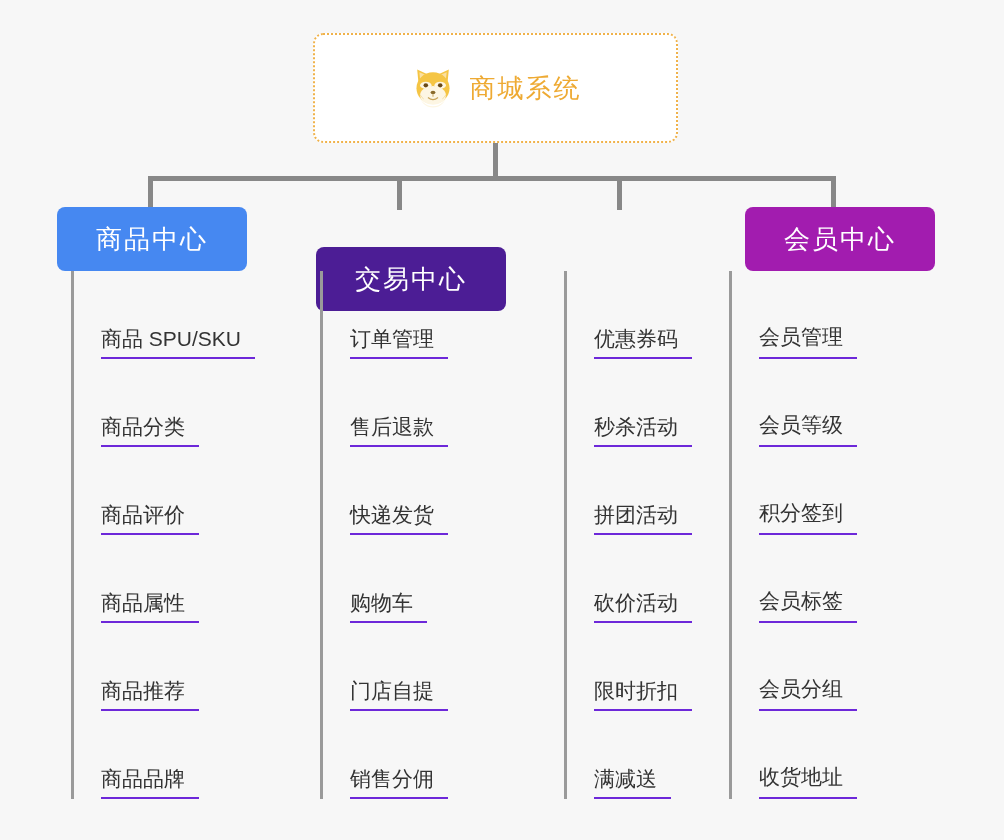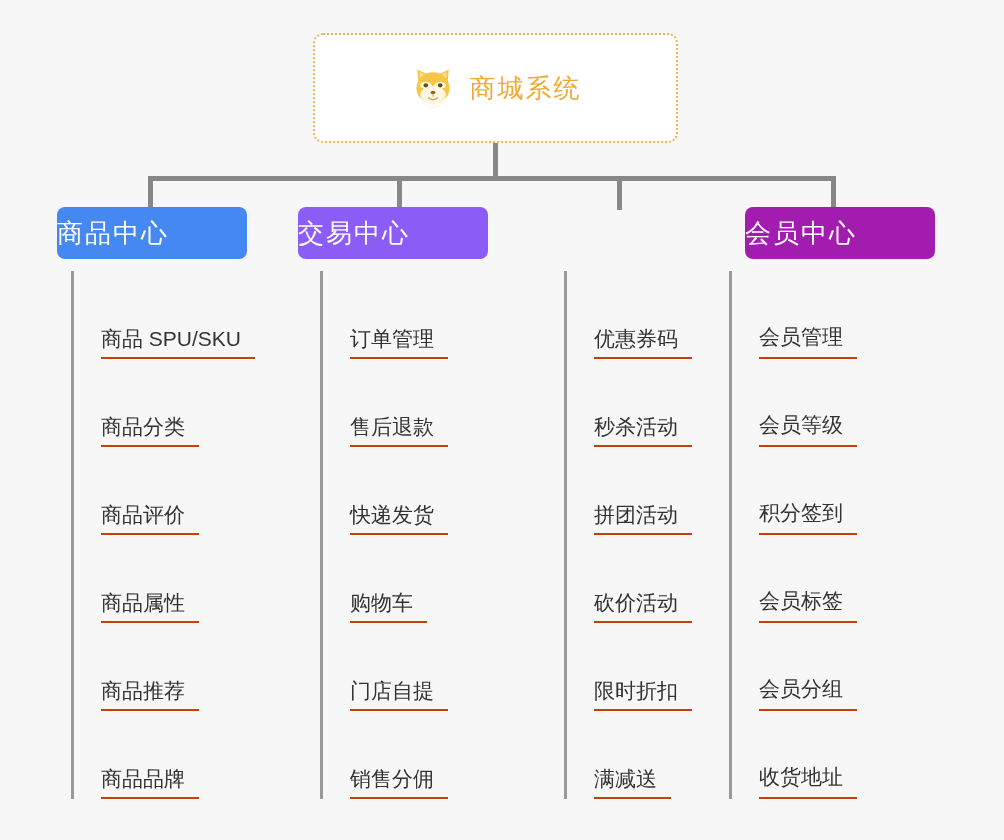--- a/index.html
+++ b/index.html
@@ -47,25 +47,25 @@
   .conn { position: absolute; background: #888888; }
   .conn-v-root { left: 493px; top: 143px; width: 5px; height: 36px; }
   .conn-h-bus  { left: 148px; top: 176px; width: 688px; height: 5px; }
   .conn-drop   { top: 176px; width: 5px; height: 34px; }
 
   
   .cat-box {
     position: absolute;
     top: 207px;
     width: 190px;
-    height: 52px;
+    height: 64px;
     border-radius: 8px;
     display: flex;
     align-items: center;
-    justify-content: flex-start;
+    justify-content: center;
   }
   .cat-label {
     font-size: 26px;
     color: #ffffff;
     letter-spacing: 2px;
     line-height: 1;
     white-space: nowrap;
   }
 
   
@@ -87,21 +87,21 @@
     padding-left: 30px;
     display: flex;
     align-items: flex-end;
   }
   .leaf-label {
     font-size: 21px;
     color: #333333;
     line-height: 1.35;
     padding-bottom: 4px;
     white-space: nowrap;
-    border-bottom: 2px solid #c2410c;
+    border-bottom: 2px solid #6d28d9;
     padding-right: 14px;
   }
 </style>
 </head>
 <body>
 
 <div id="canvas">
 
   <div class="root-node">
     <span class="shiba">
@@ -138,21 +138,21 @@
   <div class="conn conn-v-root"></div>
   <div class="conn conn-h-bus"></div>
   <div class="conn conn-drop" style="left:148px;"></div>
   <div class="conn conn-drop" style="left:397px;"></div>
   <div class="conn conn-drop" style="left:617px;"></div>
   <div class="conn conn-drop" style="left:831px;"></div>
 
   <div class="cat-box" style="left: 57px; background: rgb(70, 136, 241);">
     <span class="cat-label">商品中心</span>
   </div>
-  <div class="cat-box" style="left: 298px; background: #8b5cf6;">
+  <div class="cat-box" style="left: 316px; background: #4c1d95; margin-top: 40px;">
     <span class="cat-label">交易中心</span>
   </div>
   <div class="cat-box" style="left: 745px; background: #a21caf;">
     <span class="cat-label">会员中心</span>
   </div>
 
   <div class="leaf-col" style="left:71px;">
     <div class="spine" style="height: 528px;"></div>
     <div class="leaf-item">
         <span class="leaf-label">商品 SPU/SKU</span>

